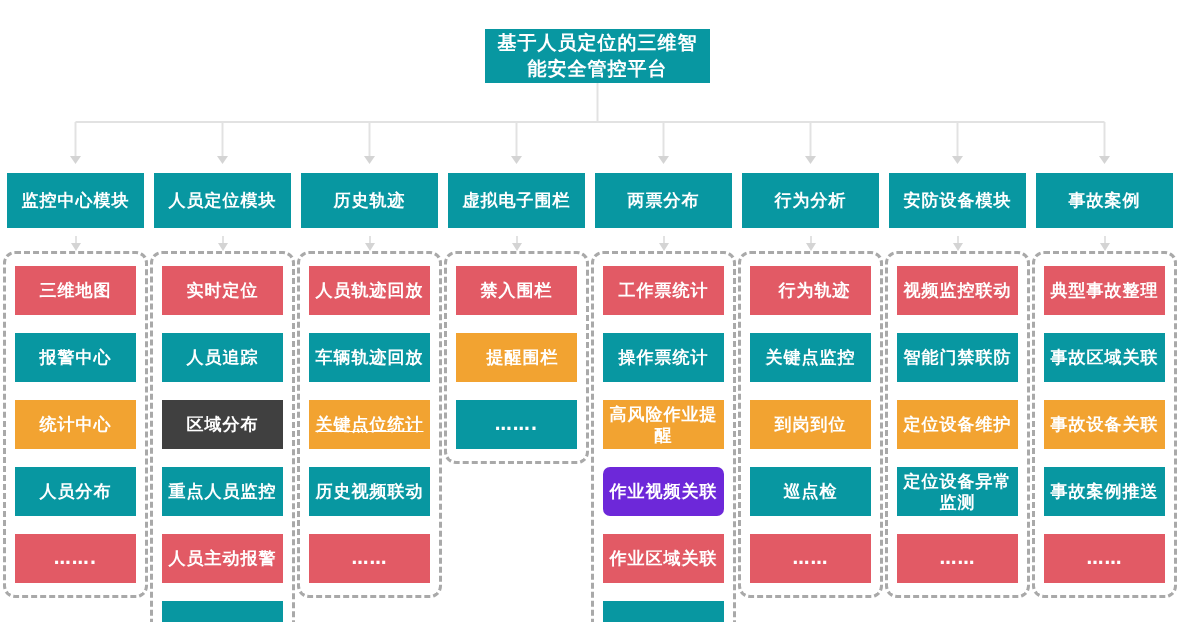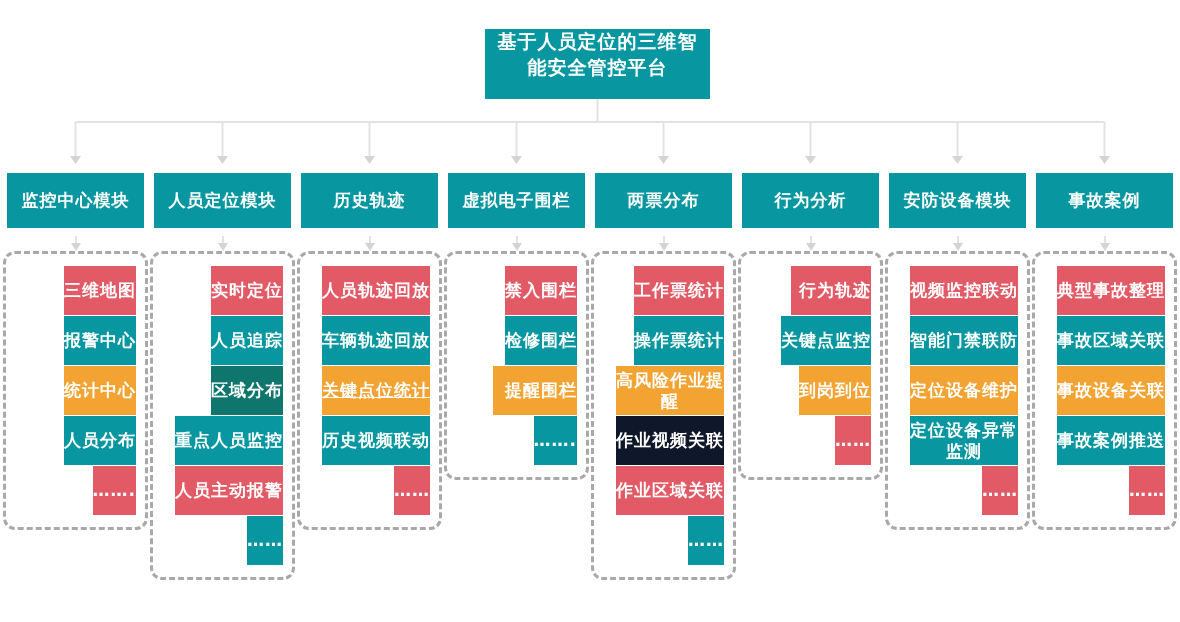--- a/index.html
+++ b/index.html
@@ -1,38 +1,38 @@
 <!DOCTYPE html>
 <html style="--teal: #0897A1; --line: #E2E2E2; --arrow: #D4D4D4; --dash: #A9A9A9; --text: #FFFFFF; --bg: #FFFFFF;"><head>
 <meta charset="utf-8">
 <style>
   html,body{margin:0;padding:0;}
   body{background:#fff;font-family:"DejaVu Sans","Liberation Sans",sans-serif;}
   #canvas{position:relative;width:1180px;height:622px;background:var(--bg,#fff);overflow:hidden;}
   #connectors{position:absolute;left:0;top:0;pointer-events:none;}
   .title-box{
-    position:absolute;left:485px;top:29px;width:225px;height:70px;
+    position:absolute;left:485px;top:29px;width:225px;height:54px;
     background:var(--teal,#0897A1);color:var(--text,#fff);
-    display:flex;align-items:flex-start;justify-content:center;text-align:center;
+    display:flex;align-items:center;justify-content:center;text-align:center;
     font-weight:bold;font-size:19px;line-height:1.35;white-space:pre-line;letter-spacing:1px;
   }
   .modules-row{position:absolute;left:3px;top:165px;display:flex;gap:2px;}
   .module-col{width:145px;display:flex;flex-direction:column;}
   .col-header{
     height:55px;margin:8px 4px;background:var(--teal,#0897A1);color:var(--text,#fff);
     font-weight:bold;font-size:17px;letter-spacing:1px;
     display:flex;align-items:center;justify-content:center;text-align:center;
   }
   .drop{height:15px;position:relative;}
   .drop::before{content:"";position:absolute;left:calc(50% - 1px);top:0;width:2px;height:9px;background:var(--line,#E2E2E2);}
   .drop::after{content:"";position:absolute;left:calc(50% - 5px);top:7px;width:0;height:0;
     border-left:5px solid transparent;border-right:5px solid transparent;border-top:8px solid var(--arrow,#D4D4D4);}
   .group{
     border:3px dashed var(--dash,#A9A9A9);border-radius:12px;
-    padding:12px 9px;display:flex;flex-direction:column;gap:1px;align-items:flex-end;
+    padding:12px 9px;display:flex;flex-direction:column;gap:18px;
   }
   .item{
     height:49px;color:var(--text,#fff);font-weight:bold;font-size:17px;letter-spacing:1px;
     display:flex;align-items:center;justify-content:center;text-align:center;
     white-space:pre-line;line-height:1.2;
   }
 </style>
 </head>
 <body>
 
@@ -76,21 +76,21 @@
           <div class="item" style="background: rgb(226, 90, 101);">…….</div>
         </div>
       </div>
 
       <div class="module-col">
         <div class="col-header">人员定位模块</div>
         <div class="drop"></div>
         <div class="group">
           <div class="item" style="background: rgb(226, 90, 101);">实时定位</div>
           <div class="item" style="background: rgb(8, 151, 161);">人员追踪</div>
-          <div class="item" style="background: #0f766e;">区域分布</div>
+          <div class="item" style="background: #404040;">区域分布</div>
           <div class="item" style="background: rgb(8, 151, 161);">重点人员监控</div>
           <div class="item" style="background: rgb(226, 90, 101);">人员主动报警</div>
           <div class="item" style="background: rgb(8, 151, 161);">……</div>
         </div>
       </div>
 
       <div class="module-col">
         <div class="col-header">历史轨迹</div>
         <div class="drop"></div>
         <div class="group">
@@ -100,47 +100,47 @@
           <div class="item" style="background: rgb(8, 151, 161);">历史视频联动</div>
           <div class="item" style="background: rgb(226, 90, 101);">……</div>
         </div>
       </div>
 
       <div class="module-col">
         <div class="col-header">虚拟电子围栏</div>
         <div class="drop"></div>
         <div class="group">
           <div class="item" style="background: rgb(226, 90, 101);">禁入围栏</div>
-          <div class="item" style="background: rgb(8, 151, 161);">检修围栏</div>
           <div class="item" style="background: rgb(242, 163, 49); padding-left: 12px;">提醒围栏</div>
           <div class="item" style="background: rgb(8, 151, 161);">…….</div>
         </div>
       </div>
 
       <div class="module-col">
         <div class="col-header">两票分布</div>
         <div class="drop"></div>
         <div class="group">
           <div class="item" style="background: rgb(226, 90, 101);">工作票统计</div>
           <div class="item" style="background: rgb(8, 151, 161);">操作票统计</div>
           <div class="item" style="background: rgb(242, 163, 49);">高风险作业提
 醒</div>
-          <div class="item" style="background: #0f172a;">作业视频关联</div>
+          <div class="item" style="background: #6d28d9; border-radius: 7px;">作业视频关联</div>
           <div class="item" style="background: rgb(226, 90, 101);">作业区域关联</div>
           <div class="item" style="background: rgb(8, 151, 161);">……</div>
         </div>
       </div>
 
       <div class="module-col">
         <div class="col-header">行为分析</div>
         <div class="drop"></div>
         <div class="group">
           <div class="item" style="background: rgb(226, 90, 101); padding-left: 8px;">行为轨迹</div>
           <div class="item" style="background: rgb(8, 151, 161);">关键点监控</div>
           <div class="item" style="background: rgb(242, 163, 49);">到岗到位</div>
+          <div class="item" style="background: rgb(8, 151, 161);">巡点检</div>
           <div class="item" style="background: rgb(226, 90, 101);">……</div>
         </div>
       </div>
 
       <div class="module-col">
         <div class="col-header">安防设备模块</div>
         <div class="drop"></div>
         <div class="group">
           <div class="item" style="background: rgb(226, 90, 101);">视频监控联动</div>
           <div class="item" style="background: rgb(8, 151, 161);">智能门禁联防</div>

